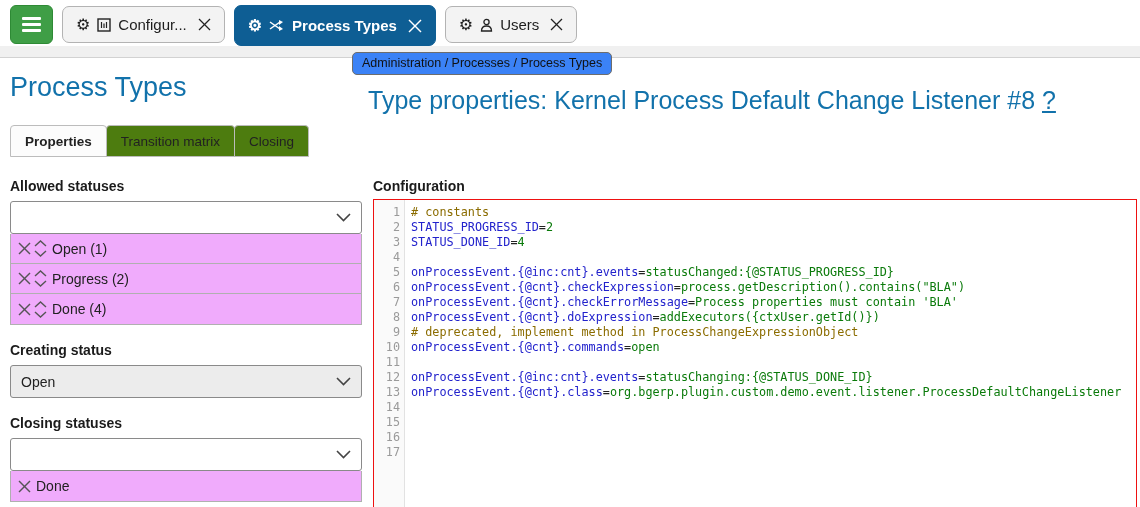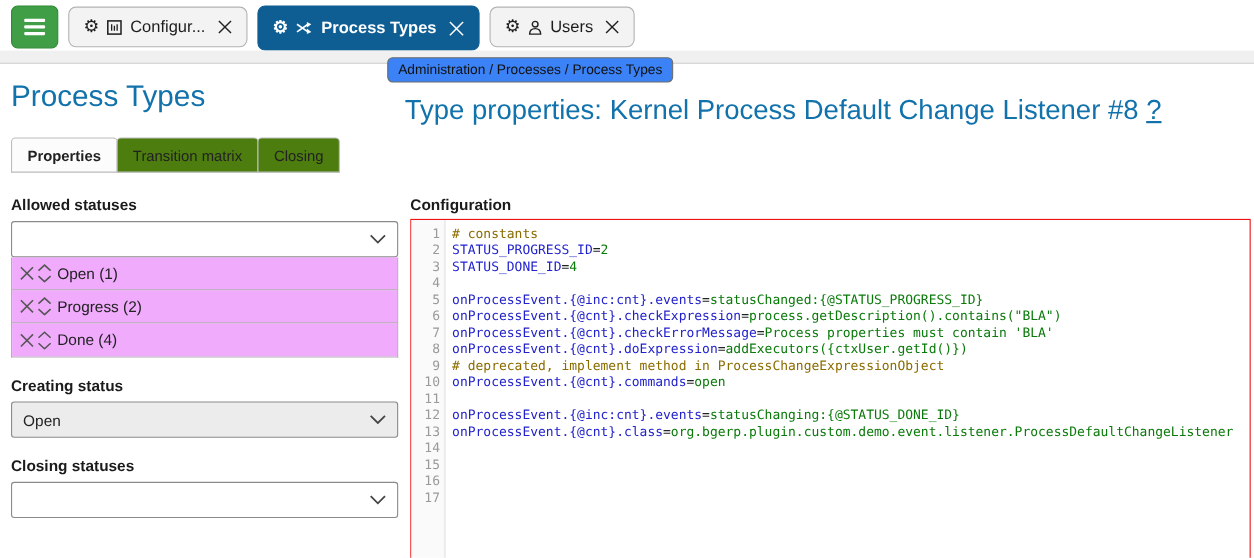--- a/index.html
+++ b/index.html
@@ -222,20 +222,31 @@
   <div class="gap"></div>
 
   <div class="fieldlabel">Closing statuses</div>
   <div class="selectbox">
     <span></span>
     <span>
       <svg width="15" height="9" viewBox="0 0 15 9">
           <polyline points="1,1 7.5,7.5 14,1" fill="none" stroke="#444" stroke-width="1.6"></polyline>
         </svg>
     </span>
+  </div>
+  <div class="status-list">
+    <div class="status-item">
+      <span class="icon-btn">
+          <svg width="13" height="13" viewBox="0 0 13 13">
+            <line x1="1" y1="1" x2="12" y2="12" stroke="#555" stroke-width="1.4"></line>
+            <line x1="12" y1="1" x2="1" y2="12" stroke="#555" stroke-width="1.4"></line>
+          </svg>
+        </span>
+      <span class="lbl">Done</span>
+    </div>
   </div>
 </div>
 
 <div class="config-label">Configuration</div>
 <div class="editor">
   <div class="gutter">
       <div class="ln">1</div>
       <div class="ln">2</div>
       <div class="ln">3</div>
       <div class="ln">4</div>

